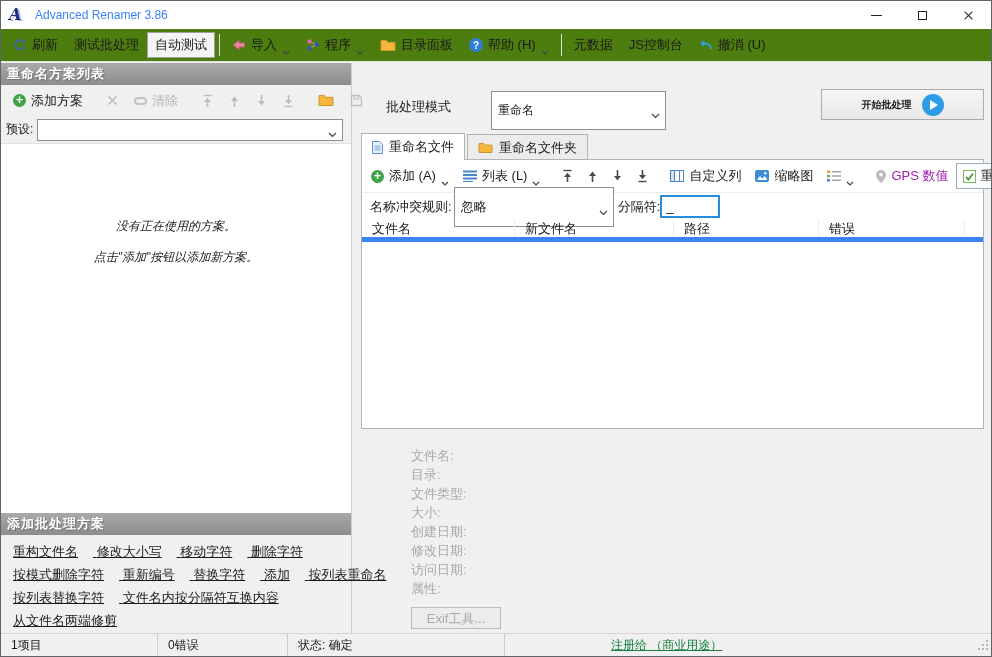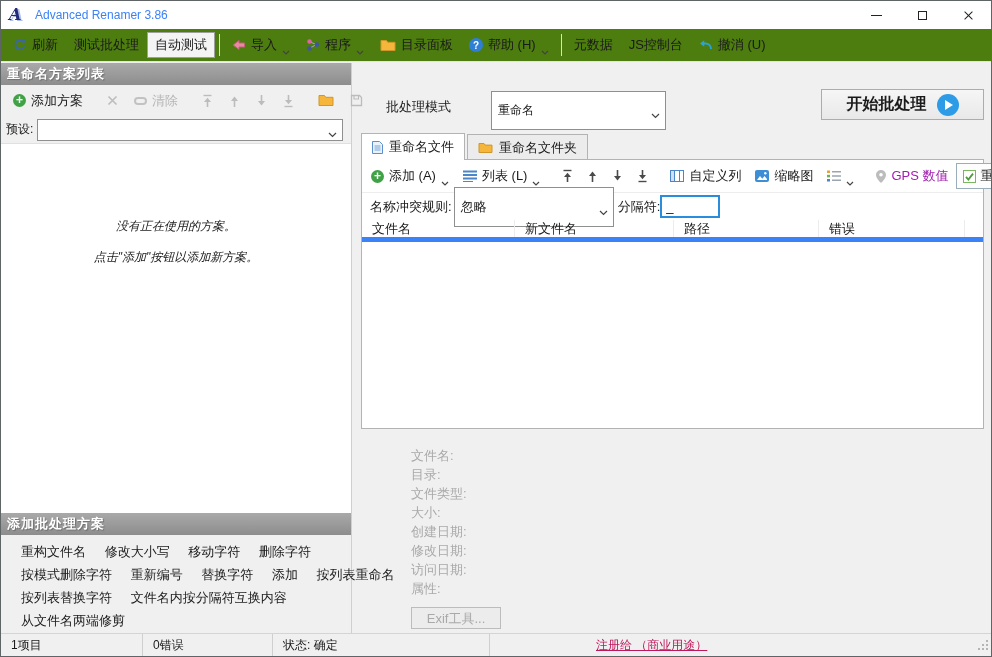--- a/index.html
+++ b/index.html
@@ -41,31 +41,31 @@
   .lp-toolbar{height:31px;display:flex;align-items:center;padding-left:4px;background:#f0f0f0;}
   .lp-toolbar .tb-item{font-size:13px;}
   .lp-toolbar .tb-item.disabled{color:#b5b5b5;}
   .eraser{width:13px;height:8px;border:2px solid #c2c2c2;border-radius:4px;display:inline-block;}
   .preset-row{height:27px;display:flex;align-items:center;padding:0 8px 0 5px;gap:4px;}
   .combo{height:22px;background:#fff;border:1px solid #8f8f8f;display:flex;align-items:center;justify-content:space-between;padding:0 6px;}
   .preset-combo{flex:1;}
   .scheme-list{flex:1;background:#fff;border-top:1px solid #e0e0e0;text-align:center;padding-top:74px;
     font-style:italic;font-size:12px;color:#1a1a1a;}
   .scheme-list div{margin-bottom:14px;}
-  .methods{height:98px;padding:5px 8px 0 20px;font-size:13px;}
+  .methods{height:98px;padding:5px 8px 0 12px;font-size:13px;text-decoration:underline;}
   .m-row{line-height:23px;white-space:nowrap;}
   .m-item{margin-right:15px;cursor:pointer;}
   
   .right-panel{position:absolute;top:62px;left:360px;right:7px;bottom:23px;display:flex;flex-direction:column;margin-top:26px;}
   .batch-row{height:44px;display:flex;align-items:flex-start;padding-top:3px;position:relative;}
   .batch-label{font-size:13px;margin:6px 0 0 25px;}
   .batch-combo{position:absolute;left:130px;top:2px;width:175px;height:39px;}
   .start-btn{position:absolute;right:0;top:0;width:163px;height:31px;border:1px solid #acacac;
     background:linear-gradient(#f6f6f6,#e8e8e8);display:flex;align-items:center;justify-content:center;gap:10px;
-    font-size:16px;font-weight:bold;}
+    font-size:10px;font-weight:bold;}
   .play{width:22px;height:22px;border-radius:50%;background:#2e9be6;display:flex;align-items:center;justify-content:center;}
   .play::after{content:"";display:block;margin-left:2px;border-style:solid;border-width:5px 0 5px 8px;border-color:transparent transparent transparent #fff;}
   .tabbar{height:27px;display:flex;align-items:flex-end;}
   .tab{display:flex;align-items:center;gap:6px;font-size:13px;padding:0 10px;height:26px;border:1px solid #b3b3b3;
     border-bottom:none;background:#ececec;margin-right:2px;}
   .tab.active{background:#fff;height:27px;font-weight:normal;position:relative;z-index:2;}
   .tabpage{height:270px;background:#fff;border:1px solid #b3b3b3;margin-top:-1px;display:flex;flex-direction:column;}
   .rp-toolbar{height:33px;display:flex;align-items:center;border-bottom:1px solid #ededed;padding-left:2px;background:#fff;}
   .rp-toolbar .tb-item{padding:0 6px;}
   .tb-toggle{border:1px solid #9badbb;background:#fdfdfd;}
@@ -80,22 +80,22 @@
   .gcol:nth-child(4){width:146px;} .gcol:nth-child(5){flex:1;border-right:none;}
   .grid-body{flex:1;background:#fff;}
   .info-area{flex:1;padding:17px 0 0 50px;color:#a9a9a9;font-size:13px;}
   .info-area div{line-height:19px;}
   .exif-btn{margin-top:9px;width:90px;height:22px;border:1px solid #bcbcbc;background:#ececec;color:#a9a9a9;
     font-size:13px;display:flex;align-items:center;justify-content:center;}
   
   .statusbar{position:absolute;left:0;right:0;bottom:0;height:23px;background:#f0f0f0;border-top:1px solid #d4d4d4;
     display:flex;align-items:center;font-size:12px;}
   .sb-seg{height:100%;display:flex;align-items:center;padding-left:10px;border-right:1px solid #cfcfcf;}
-  .sb-1{width:142px;} .sb-2{width:130px;} .sb-3{width:217px;} .sb-4{flex:1;border-right:none;position:relative;}
-  .sb-link{margin-left:96px;color:#be185d;text-decoration:underline;}
+  .sb-1{width:157px;} .sb-2{width:130px;} .sb-3{width:217px;} .sb-4{flex:1;border-right:none;position:relative;}
+  .sb-link{margin-left:96px;color:#15803d;text-decoration:underline;}
   .grip{position:absolute;right:2px;bottom:2px;}
 </style>
 </head>
 <body>
 
 <div class="window">
 
   <div class="titlebar">
     <span class="applogo">A</span>
     <span class="title-text">Advanced Renamer 3.86</span>

